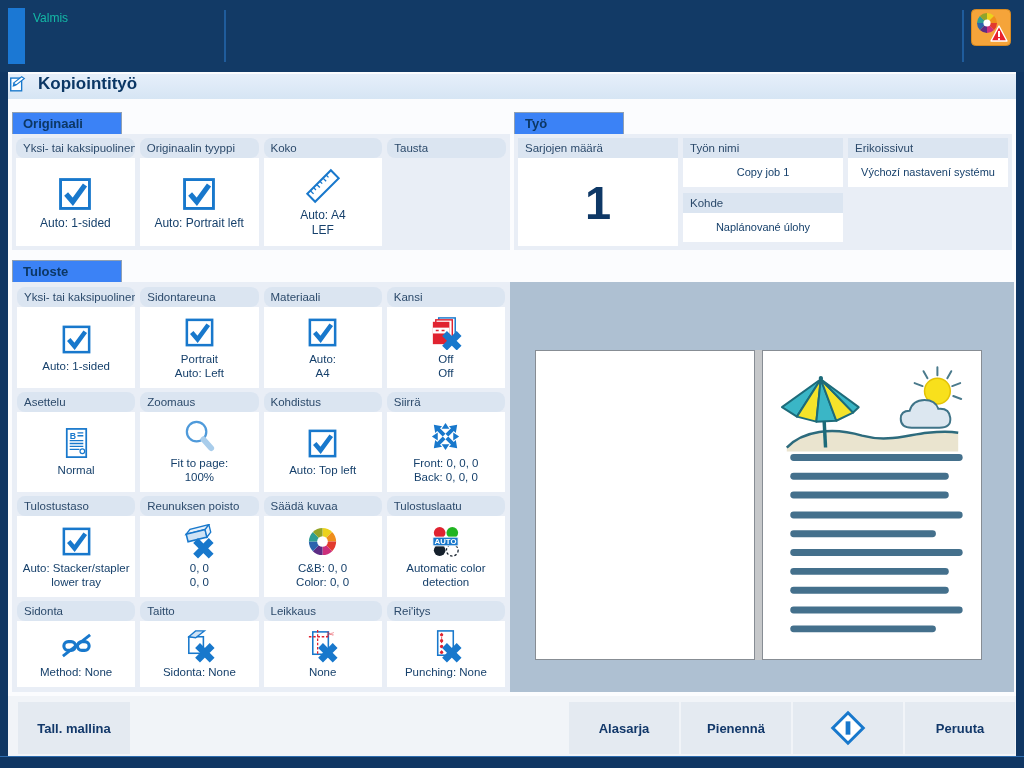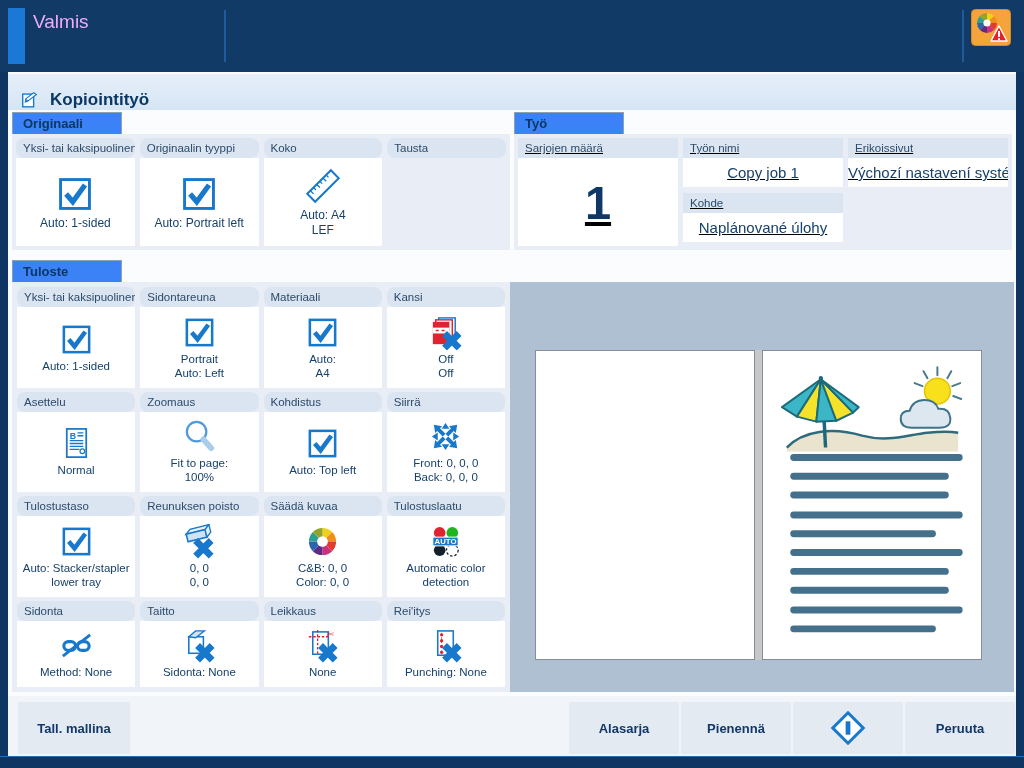--- a/index.html
+++ b/index.html
@@ -5,28 +5,28 @@
   html,body{margin:0;padding:0;}
   body{
     width:1024px;height:768px;position:relative;overflow:hidden;
     background:#0f3663;
     font-family:"Liberation Sans", sans-serif;
     -webkit-font-smoothing:antialiased;
   }
   
   #topbar{position:absolute;left:0;top:0;width:1024px;height:72px;background:#123a66;}
   #accent{position:absolute;left:8px;top:8px;width:17px;height:56px;background:#1b78d4;}
-  #status{position:absolute;left:33px;top:11px;color:#f0abfc;font-size:19px;}
+  #status{position:absolute;left:33px;top:11px;color:#14b8a6;font-size:12px;}
   .topdiv{position:absolute;top:10px;width:2px;height:52px;background:#1f5c9c;}
   #alertbtn{position:absolute;left:971px;top:9px;width:40px;height:37px;cursor:pointer;}
   
   #win{position:absolute;left:8px;top:72px;width:1008px;height:684px;background:#fbfcfe;}
-  #titlebar{position:absolute;left:0;top:2px;width:1008px;height:36px;
+  #titlebar{position:absolute;left:0;top:2px;width:1008px;height:25px;
     background:linear-gradient(180deg,#e6effa,#d6e5f4);
-    display:flex;align-items:flex-end;padding-left:12px;box-sizing:border-box;}
+    display:flex;align-items:flex-start;box-sizing:border-box;}
   #titlebar .ttl{font-size:17px;font-weight:bold;color:#0b3765;margin-left:10px;}
   
   .tab{position:relative;display:inline-block;height:22px;line-height:21px;min-width:110px;
     padding:0 10px;box-sizing:border-box;background:#3b82f6;border:1px solid #8fa0b4;border-bottom:none;
     font-size:13px;font-weight:bold;color:#0c3764;z-index:2;}
   .secbody{background:#e9eef6;}
   #sec-originaali{position:absolute;left:4px;top:40px;width:498px;}
   #sec-tyo{position:absolute;left:506px;top:40px;width:498px;}
   #sec-tuloste{position:absolute;left:4px;top:188px;width:498px;}
   #sec-originaali .secbody,#sec-tyo .secbody{height:116px;}
@@ -39,23 +39,23 @@
     padding-left:7px;white-space:nowrap;overflow:hidden;border-radius:8px;}
   .card-b{flex:1;background:#ffffff;display:flex;flex-direction:column;align-items:center;
     justify-content:center;gap:2px;padding:2px 1px;}
   .card-v{white-space:pre-line;text-align:center;color:#16406b;font-size:12px;line-height:1.22;}
   .cards-grid .card-v{font-size:11.5px;}
   .card-icon{display:block;line-height:0;}
   .card-icon.ic38 svg{width:40px;height:40px;}
   .card-icon.ic34 svg{width:35px;height:35px;}
   
   #tyo-body{display:flex;gap:5px;padding:4px;height:108px;}
-  .tyo-col{flex:1;display:flex;flex-direction:column;min-width:0;text-decoration:underline;}
+  .tyo-col{flex:1;display:flex;flex-direction:column;min-width:0;}
   .fld-h{height:20px;line-height:20px;background:#dbe5f1;color:#2c4a6b;font-size:11.5px;padding-left:7px;white-space:nowrap;overflow:hidden;}
-  .fld-v{height:29px;line-height:29px;background:#ffffff;text-align:center;color:#16406b;font-size:15px;
+  .fld-v{height:29px;line-height:29px;background:#ffffff;text-align:center;color:#16406b;font-size:11px;
     white-space:nowrap;overflow:hidden;cursor:pointer;}
   .fld-gap{height:6px;}
   #sets-card{flex:1;display:flex;flex-direction:column;}
   #sets-value{flex:1;background:#ffffff;display:flex;align-items:center;justify-content:center;
     font-size:47px;font-weight:bold;color:#0e3866;cursor:pointer;}
   
   #preview{position:absolute;left:502px;top:210px;width:504px;height:410px;background:#aec0d2;}
   .page{position:absolute;top:68px;width:220px;height:310px;background:#ffffff;border:1px solid #878d94;box-sizing:border-box;}
   #page-left{left:25px;}
   #page-right{left:252px;}

